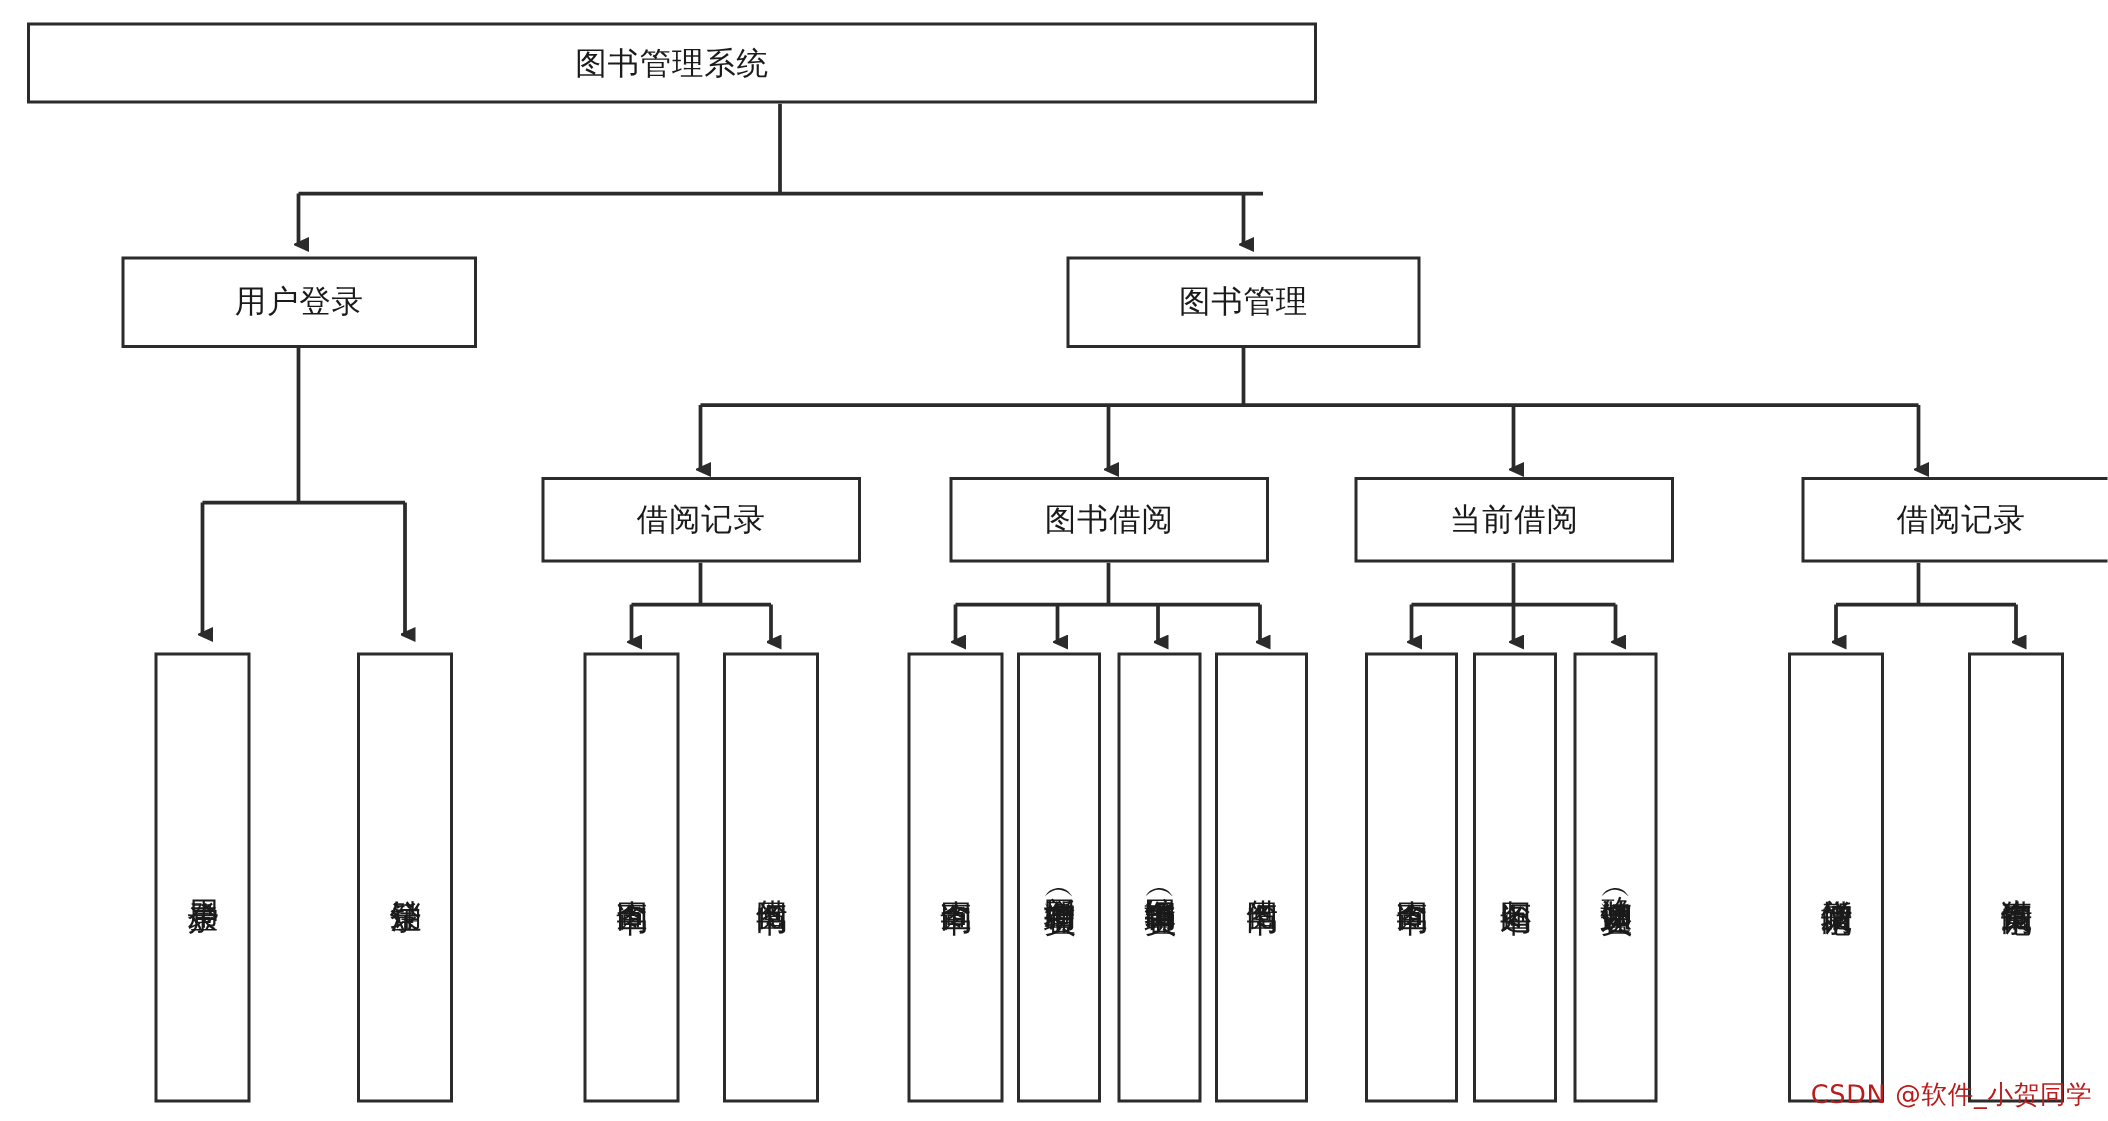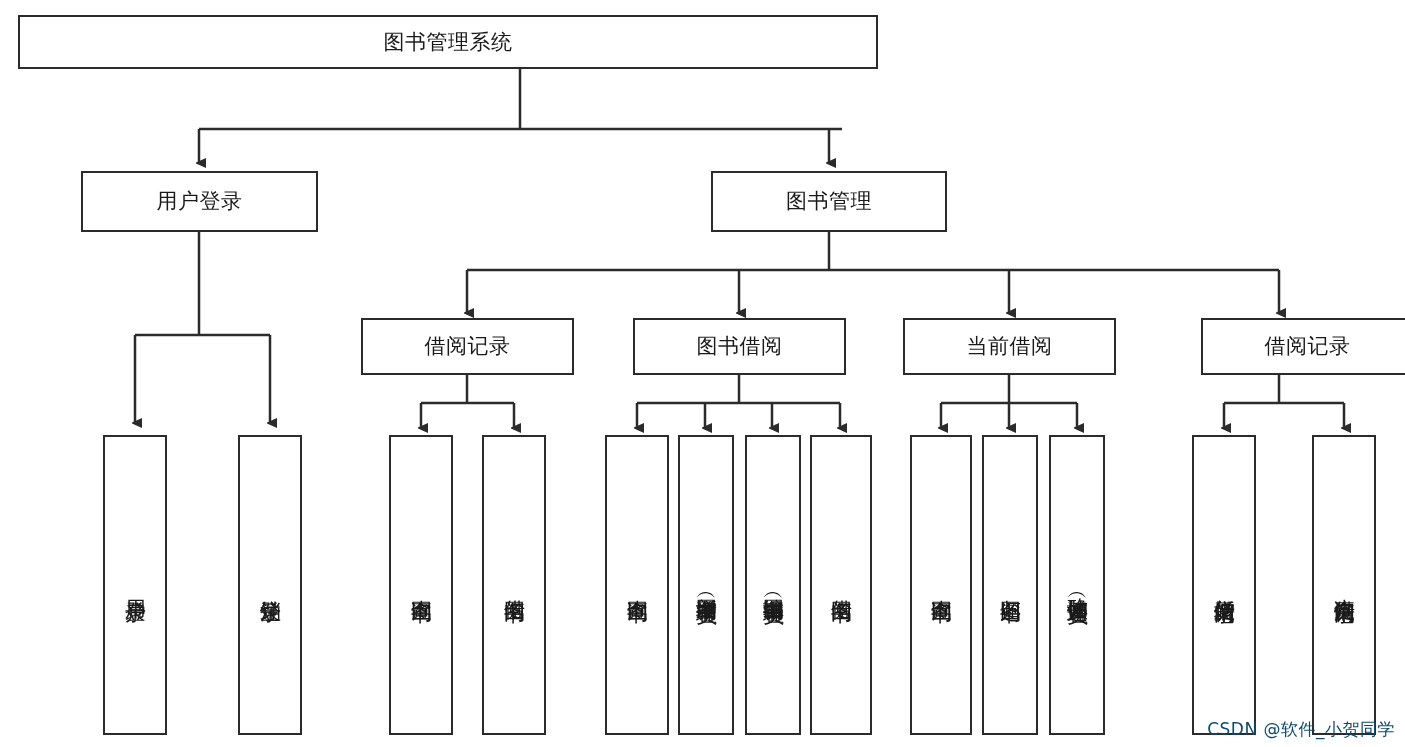--- a/index.html
+++ b/index.html
@@ -54,21 +54,21 @@
     line-height: 1.28;
     letter-spacing: 1px;
     white-space: normal;
     max-height: 280px;
   }
   .watermark {
     position: absolute;
     right: 10px;
     bottom: 6px;
     font-size: 17px;
-    color: #0c4a6e;
+    color: #b91c1c;
     white-space: nowrap;
     letter-spacing: 0.5px;
     pointer-events: none;
   }
 </style>
 </head>
 <body>
 
 <div id="diagram-root">
 

